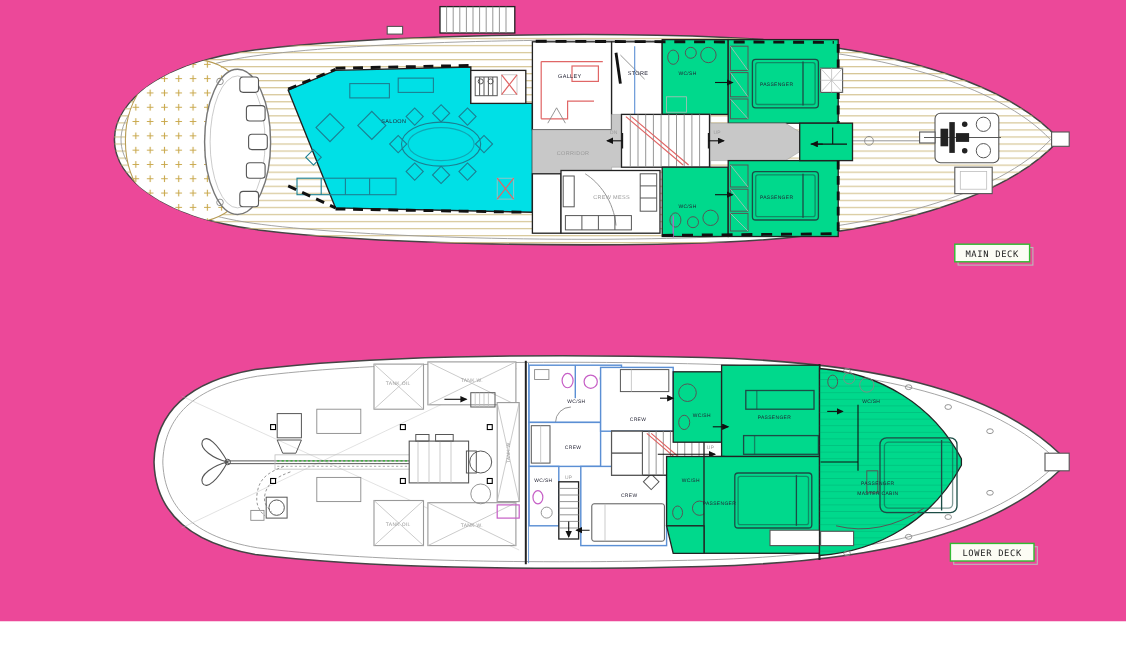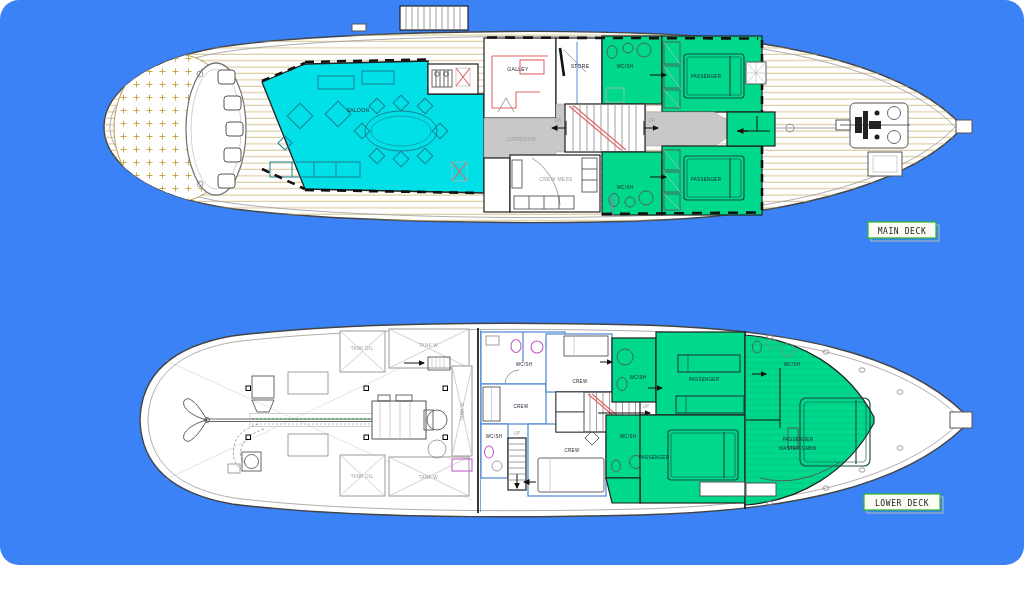--- a/index.html
+++ b/index.html
@@ -1,17 +1,17 @@
 <!DOCTYPE html>
 <html style="--saloon-cyan: #00E0E6; --cabin-green: #00D98C; --deck-plank: #CDB97E; --corridor-grey: #C8C8C8; --wall-blue: #5B8FD4; --accent-red: #E06666; --fixture-magenta: #C65FC6; --badge-green: #33BB33;"><head>
 <meta charset="utf-8">
 <style>
   html,body{margin:0;padding:0;background:#fff;}
-  .stage{position:relative;width:1024px;height:565px;background:#3b82f6;overflow:hidden;
-         font-family:"Liberation Sans",sans-serif;border-radius:19px;}
+  .stage{position:relative;width:1024px;height:565px;background:#ec4899;overflow:hidden;
+         font-family:"Liberation Sans",sans-serif;}
   
   :root{
     --saloon-cyan:#00E0E6; --cabin-green:#00D98C; --deck-plank:#CDB97E;
     --corridor-grey:#C8C8C8; --wall-blue:#5B8FD4; --accent-red:#E06666;
     --fixture-magenta:#C65FC6; --badge-green:#33BB33;
   }
   .hull{fill:#fff;stroke:#444;stroke-width:1.4}
   .inhull{fill:none;stroke:#999;stroke-width:.8}
   .w{fill:#fff;stroke:#222;stroke-width:1.2}
   .wf{fill:#fff;stroke:#555;stroke-width:1}

